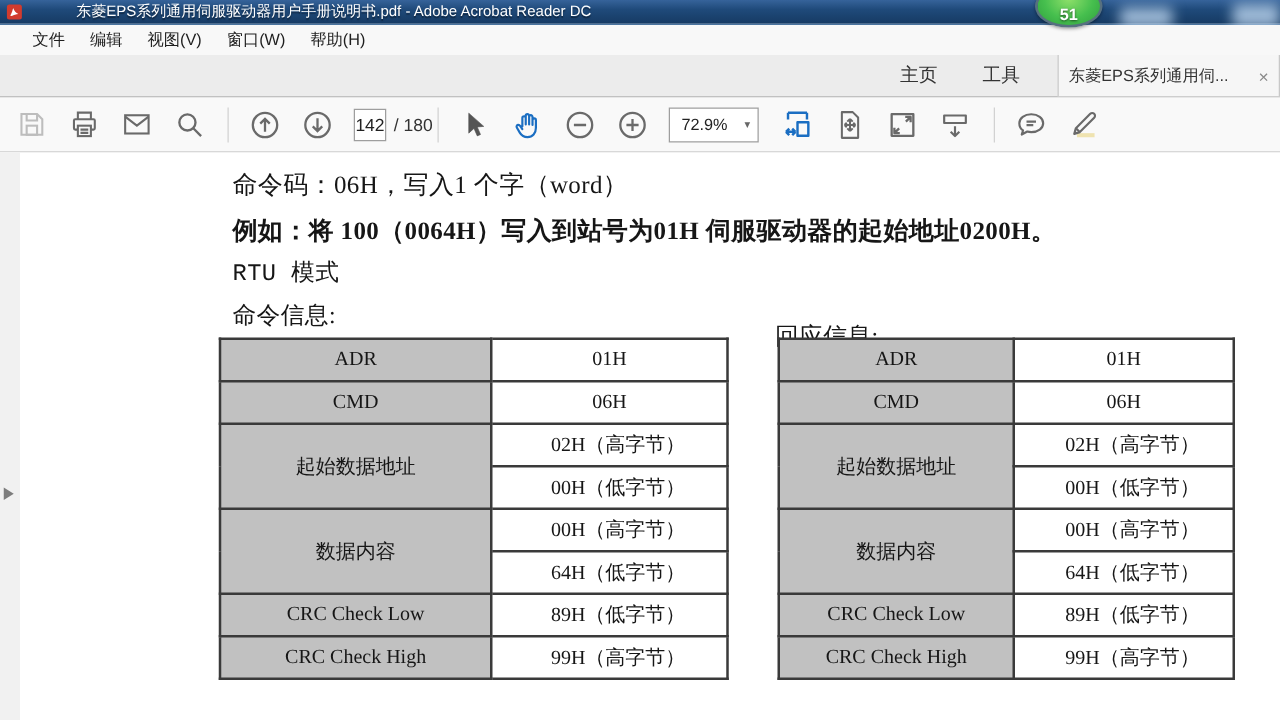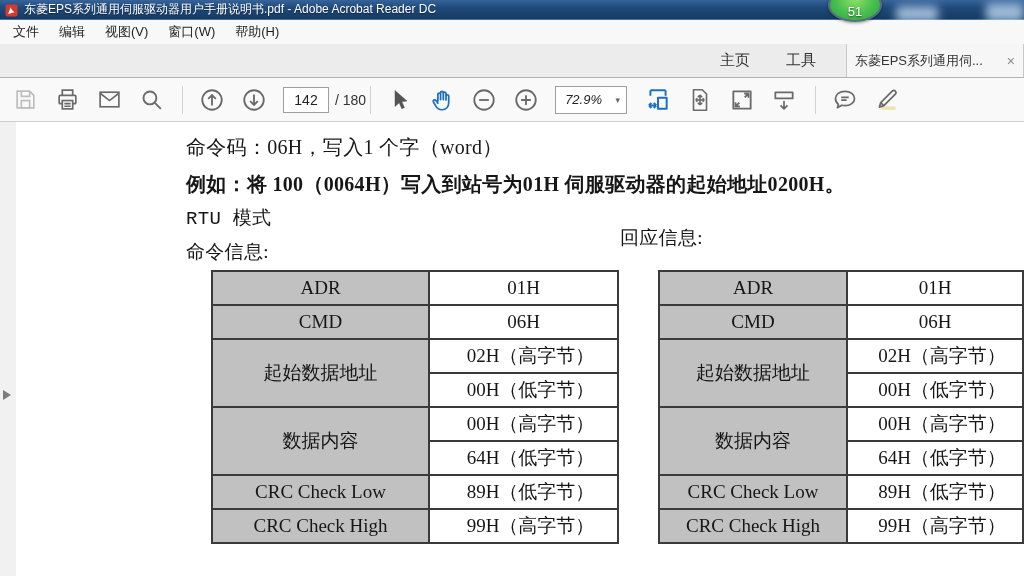--- a/index.html
+++ b/index.html
@@ -4,36 +4,36 @@
 <style>
   * { margin:0; padding:0; box-sizing:border-box; }
   html,body { width:1024px; height:576px; overflow:hidden; background:#fff;
               font-family:"Liberation Sans","DejaVu Sans",sans-serif; }
   #app { position:relative; width:1024px; height:576px; background:#fff; }
 
   
   .titlebar { position:absolute; left:0; top:0; width:1024px; height:20px;
     background:linear-gradient(180deg,#36639a 0%,#1f4a7a 40%,#163a63 100%);
     display:flex; align-items:center; padding-left:5px;
-    border-bottom:1px solid #4a749f; }
+    border-bottom:1px solid #4a749f;gap:37px; }
   .pdficon { width:13px; height:13px; margin-right:6px; position:relative; flex:0 0 auto; }
   .titlebar .title { color:#ffffff; font-size:12px; white-space:nowrap; text-shadow:0 1px 1px rgba(0,0,0,.45); }
   .overlay-badge { position:absolute; left:828px; top:-12px; width:54px; height:34px;
     border-radius:50%; background:radial-gradient(ellipse at 50% 30%,#8fe06a 0%,#46bf4e 55%,#2f9e3e 100%);
     border:2px solid #57707f; box-shadow:0 1px 3px rgba(0,0,0,.4);
     display:flex; align-items:flex-end; justify-content:center; z-index:5; }
-  .overlay-badge span { color:#fff; font-size:13px; font-weight:normal; line-height:17px;
+  .overlay-badge span { color:#fff; font-size:13px; font-weight:bold; line-height:17px;
     text-shadow:0 1px 2px rgba(0,0,0,.6); }
   .blur-blob { position:absolute; background:rgba(200,224,248,.75); filter:blur(5px); border-radius:3px; }
   .blob1 { left:896px; top:6px; width:42px; height:16px; }
   .blob2 { left:986px; top:3px; width:38px; height:19px; }
 
   
   .menubar { position:absolute; left:0; top:20px; width:1024px; height:24px;
-    background:#f8f8f8; display:flex; align-items:center; padding-left:3px; }
+    background:#f8f8f8; display:flex; align-items:center; padding-left:16px; }
   .menu-item { font-size:13px; color:#1e1e1e; padding:0 10px; height:24px;
     display:flex; align-items:center; cursor:default; }
 
   
   .tabbar { position:absolute; left:0; top:44px; width:1024px; height:34px;
     background:#ececec; border-bottom:1px solid #b3b3b3; display:flex; align-items:stretch;justify-content:flex-end; }
   .apptab { font-size:15px; color:#333; display:flex; align-items:center;
     padding:0 18px; cursor:default; }
   .doctab { width:178px; margin-left:12px; background:#f6f6f6;
     border-left:1px solid #c8c8c8; border-right:1px solid #c8c8c8;
@@ -42,47 +42,47 @@
   .doctab .closex { font-size:14px; color:#8a8a8a; margin-left:6px; line-height:14px; }
 
   
   .toolbar { position:absolute; left:0; top:78px; width:1024px; height:44px;
     background:#f9f9f9; border-bottom:1px solid #cdcdcd;
     display:flex; align-items:center; padding-left:12px; }
   .tbtn { width:26px; height:26px; display:flex; align-items:center; justify-content:center;
     margin-right:16px; flex:0 0 auto; }
   .tbtn svg { display:block; }
   .tsep { width:1px; height:28px; background:#d2d2d2; margin:0 16px 0 2px; flex:0 0 auto; }
-  .pagebox { width:46px; height:26px; border:1px solid #9e9e9e; background:#fff;
+  .pagebox { width:26px; height:26px; border:1px solid #9e9e9e; background:#fff;
     font-size:14px; color:#222; text-align:center; margin-right:6px; flex:0 0 auto;
     font-family:"Liberation Sans",sans-serif; }
   .pagetotal { font-size:14px; color:#333; margin-right:2px; white-space:nowrap; }
   .zoombox { width:72px; height:28px; border:1px solid #9e9e9e; background:#fff;
-    display:flex; align-items:center; padding:0 6px 0 9px; margin-right:18px; flex:0 0 auto;font-style:italic; }
+    display:flex; align-items:center; padding:0 6px 0 9px; margin-right:18px; flex:0 0 auto; }
   .zoombox .zval { font-size:13px; color:#222; flex:1; }
   .zoombox .caret { font-size:9px; color:#666; }
 
   
   .docarea { position:absolute; left:0; top:122px; width:1024px; height:454px; background:#ffffff; }
   .navstrip { position:absolute; left:0; top:0; width:16px; height:454px; background:#f1f1f1; }
   .navtoggle { position:absolute; left:3px; top:268px; width:0; height:0;
     border-top:5px solid transparent; border-bottom:5px solid transparent;
     border-left:8px solid #7d7d7d; }
 
   .docpage { position:absolute; left:16px; top:0; width:1008px; height:454px;
     font-family:"Liberation Serif","DejaVu Serif",serif; color:#161616; }
   .dline { position:absolute; white-space:nowrap; font-size:20px; letter-spacing:.3px; }
   .l1 { left:170px; top:12px; }
   .l2 { left:170px; top:49px;font-weight:bold; }
   .l3 { left:170px; top:83px; font-weight:normal; font-family:"Liberation Mono","DejaVu Sans Mono",serif; font-size:19px; }
   .cap1 { left:170px; top:117px; font-size:19px; }
-  .cap2 { left:604px; top:103px; font-size:19px; }
+  .cap2 { left:604px; top:134px; font-size:19px; }
 
   table.cmdtbl { position:absolute; border-collapse:collapse; table-layout:fixed;
-    font-size:19px; color:#161616;margin-left:36px; }
+    font-size:16px; color:#161616; }
   table.cmdtbl td { border:2px solid #3a3a3a; height:34px; padding:0;
     text-align:center; vertical-align:middle; font-family:"Liberation Serif","DejaVu Serif",serif; }
   table.cmdtbl td.lbl { background:#c1c1c1; }
   table.cmdtbl td.val { background:#ffffff; }
   table.cmdtbl td.byte { text-align:center; padding-left:14px; }
   table.cmdtbl td.sub { border-top:1px solid #3a3a3a; }
   .tbl-left  { left:159px; top:148px; width:408px; }
   .tbl-right { left:606px; top:148px; width:366px; }
   .tbl-left  col.c1 { width:217px; }
   .tbl-right col.c1 { width:188px; }

